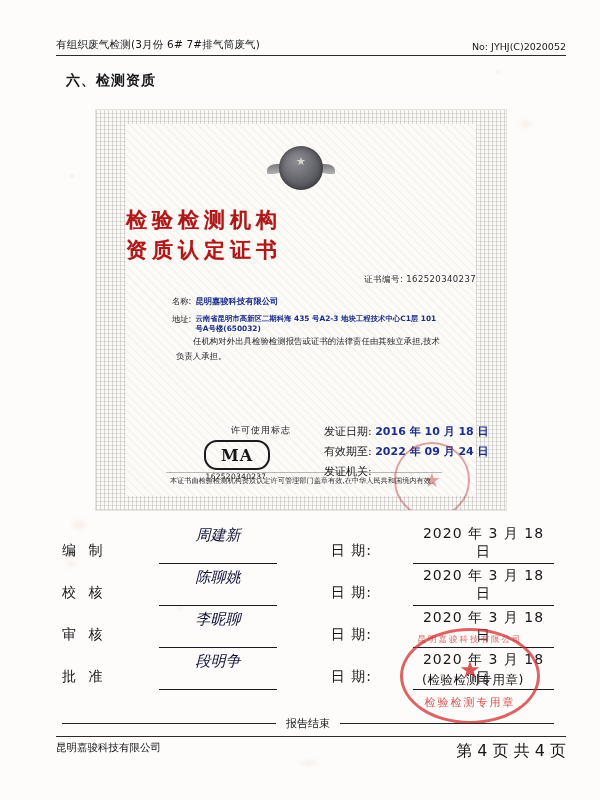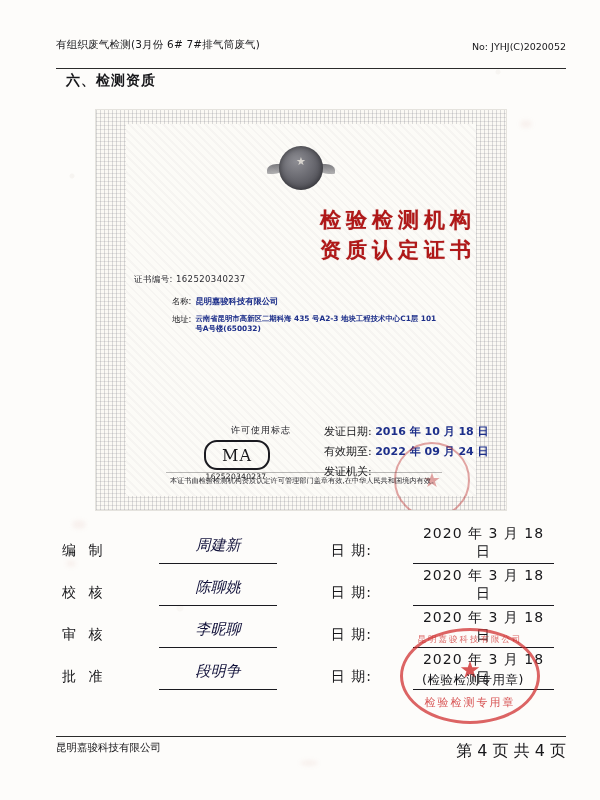--- a/index.html
+++ b/index.html
@@ -31,21 +31,21 @@
   .hdr {
     position: absolute;
     left: 56px;
     right: 34px;
     top: 30px;
     height: 22px;
     display: flex;
     align-items: flex-end;
     justify-content: space-between;
     border-bottom: 1px solid #2b2b2b;
-    padding-bottom: 16px;
+    padding-bottom: 3px;
   }
   .hdr-left {
     font-size: 10.5px;
     letter-spacing: 0.2px;
     white-space: nowrap;
   }
   .hdr-right {
     font-size: 9.5px;
     white-space: nowrap;
   }
@@ -130,39 +130,38 @@
     height: 10px;
     background: linear-gradient(180deg, rgba(90,90,96,0.8), rgba(70,70,78,0.4));
     border-radius: 60% 10% 60% 10%;
   }
   .emblem .wing-l { left: -4px; }
   .emblem .wing-r { right: -4px; transform: scaleX(-1); }
 
   .cert-title1, .cert-title2 {
     position: absolute;
     width: 100%;
-    text-align: right;
+    text-align: left;
     color: #b01818;
     font-family: "DejaVu Serif", serif;
     font-weight: bold;
     letter-spacing: 5px;
     text-shadow: 0 0 1px rgba(130,10,10,0.4);
   }
   .cert-title1 { top: 82px; font-size: 21px; }
   .cert-title2 { top: 112px; font-size: 21px; }
 
   .cert-no {
     position: absolute;
     top: 150px;
     width: 100%;
-    text-align: left;
+    text-align: right;
     font-size: 8.5px;
     color: #2a2a30;
     letter-spacing: .4px;
-    padding-left: 8px;
   }
 
   .field {
     position: absolute;
     left: 46px;
     right: 34px;
     font-size: 8.3px;
     color: #1b1b22;
     display: flex;
     gap: 4px;
@@ -202,21 +201,21 @@
     top: 316px;
     width: 62px;
     height: 26px;
     border: 2px solid #1a1a20;
     border-radius: 13px / 13px;
     display: flex;
     align-items: center;
     justify-content: center;
     font-family: "DejaVu Serif", serif;
     font-size: 16px;
-    font-weight: normal;
+    font-weight: bold;
     letter-spacing: 1px;
   }
   .ma-no {
     position: absolute;
     left: 70px;
     top: 348px;
     width: 80px;
     text-align: center;
     font-size: 7.5px;
     letter-spacing: .3px;
@@ -282,21 +281,21 @@
   }
   .srow .k {
     width: 56px;
     letter-spacing: 4px;
     padding-bottom: 4px;
   }
   .srow .sig {
     flex: 0 0 118px;
     border-bottom: 1.3px solid #1a1a20;
     text-align: center;
-    padding-bottom: 8px;
+    padding-bottom: 18px;
     font-family: "DejaVu Serif", serif;
     font-size: 15px;
     color: #11113a;
     font-style: italic;
   }
   .srow .k2 {
     width: 54px;
     text-align: right;
     padding-bottom: 4px;
     letter-spacing: 1px;
@@ -443,20 +442,21 @@
         <span class="lbl">名称:</span>
         <span class="val">昆明嘉骏科技有限公司</span>
       </div>
 
       <div class="field f-addr">
         <span class="lbl">地址:</span>
         <span class="val">云南省昆明市高新区二期科海 435 号A2-3 地块工程技术中心C1层 101 号A号楼(650032)</span>
       </div>
 
       <div class="body-para">
+        <span class="p2">任机构对外出具检验检测报告或证书的法律责任由其独立承担,技术负责人承担。</span>
       </div>
 
       <div class="mark-label">许可使用标志</div>
       <div class="ma-box">MA</div>
       <div class="ma-no">162520340237</div>
 
       <div class="right-field rf1">
         <span>发证日期:</span>
         <span class="val">2016 年 10 月 18 日</span>
       </div>
@@ -509,19 +509,24 @@
   </div>
 
   <div class="company-seal">
     <div class="ring"></div>
     <div class="topText">昆明嘉骏科技有限公司</div>
     <div class="starc">★</div>
     <div class="botText">检验检测专用章</div>
   </div>
   <div class="seal-center-text">(检验检测专用章)</div>
 
+  <div class="end-line">
+    <div class="bar"></div>
+    <div>报告结束</div>
+    <div class="bar"></div>
+  </div>
 
   <div class="ftr">
     <div>昆明嘉骏科技有限公司</div>
     <div class="ftr-right">第 4 页 共 4 页</div>
   </div>
 
 </div>
 
 </body></html>

